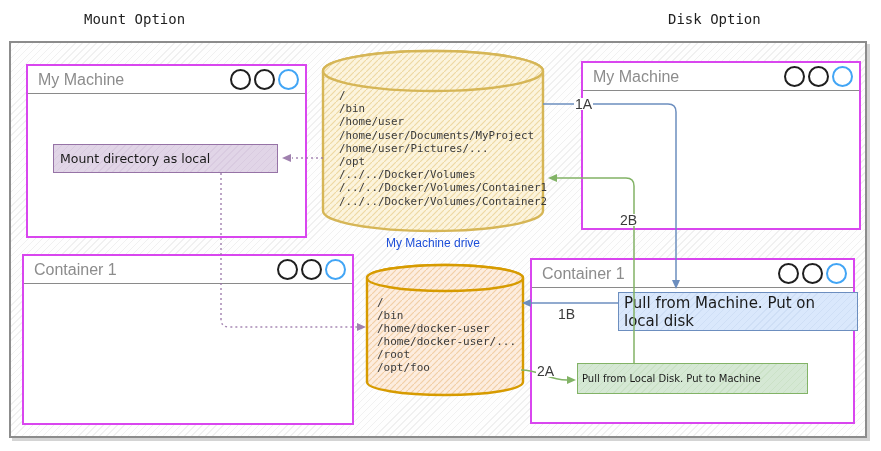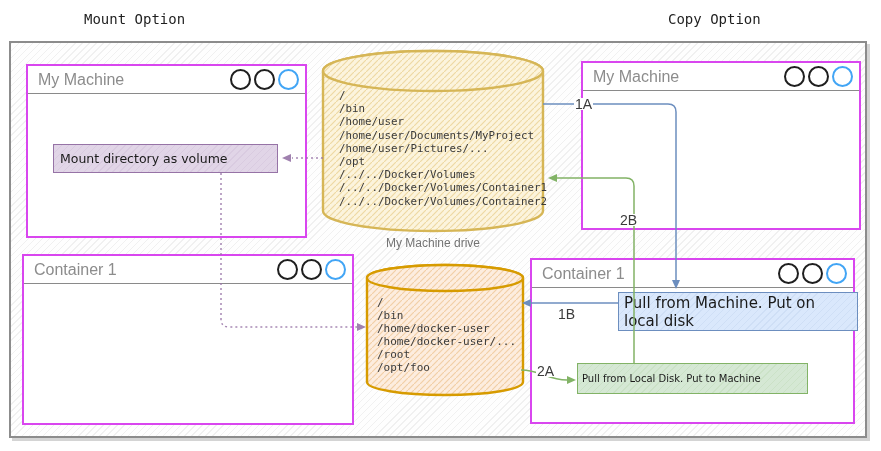--- a/index.html
+++ b/index.html
@@ -60,34 +60,34 @@
     font-size:10px;display:flex;align-items:center;padding:0 4px;
   }
   .overlay{position:absolute;left:0;top:0;width:881px;height:451px;pointer-events:none;}
   .drive-text{
     position:absolute;white-space:pre;color:#3a3a3a;
     font-family:"DejaVu Sans Mono",monospace;
   }
   .drive-text.machine{left:339px;top:89px;font-size:10.8px;line-height:13.2px;}
   .drive-text.container{left:377px;top:296px;font-size:11px;line-height:13px;}
   .drive-caption{
-    position:absolute;font-size:12px;color:#737373;text-align:center;white-space:nowrap;
+    position:absolute;font-size:12px;color:#1d4ed8;text-align:center;white-space:nowrap;
   }
   .clabel{
     position:absolute;font-size:14px;color:#3b3b3b;background:#ffffff;
     padding:0 1px;line-height:12px;white-space:nowrap;
   }
 </style>
 </head>
 <body>
 
 <div class="stage">
 
   <div class="heading" style="left:84px">Mount Option</div>
-  <div class="heading" style="left:668px">Copy Option</div>
+  <div class="heading" style="left:668px">Disk Option</div>
 
   <div class="outer"></div>
 
   <div class="window" style="left:26px;top:64px;width:281px;height:174px">
     <div class="titlebar">
       <span class="wtitle">My Machine</span>
       <span class="dot"></span>
       <span class="dot"></span>
       <span class="dot blue"></span>
     </div>
@@ -113,21 +113,21 @@
 
   <div class="window" style="left:530px;top:258px;width:325px;height:166px">
     <div class="titlebar">
       <span class="wtitle">Container 1</span>
       <span class="dot"></span>
       <span class="dot"></span>
       <span class="dot blue"></span>
     </div>
   </div>
 
-  <div class="note purple">Mount directory as volume</div>
+  <div class="note purple">Mount directory as local</div>
   <div class="note bluebox">Pull from Machine. Put on local disk</div>
   <div class="note greenbox">Pull from Local Disk. Put to Machine</div>
 
   <svg class="overlay" viewBox="0 0 881 451">
     <defs>
       <pattern id="hatchY" patternUnits="userSpaceOnUse" width="6" height="6">
         <rect width="6" height="6" fill="#fcf4dd"></rect>
         <path d="M0,6 L6,0" stroke="#eed9a3" stroke-width="1.2"></path>
       </pattern>
       <pattern id="hatchO" patternUnits="userSpaceOnUse" width="6" height="6">

